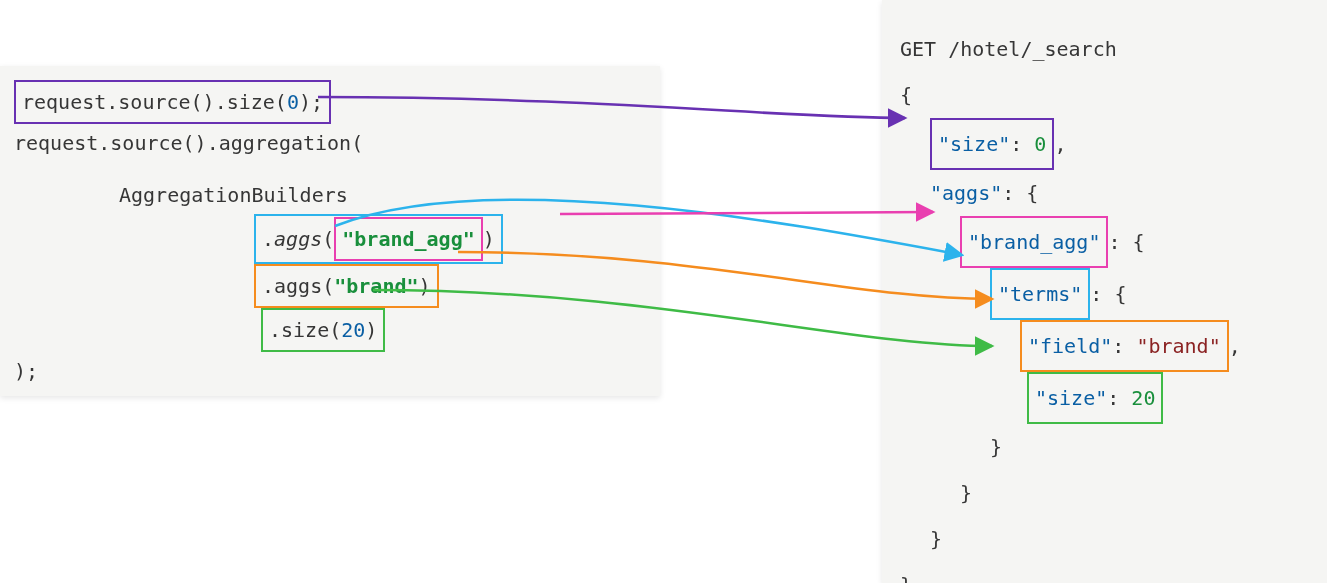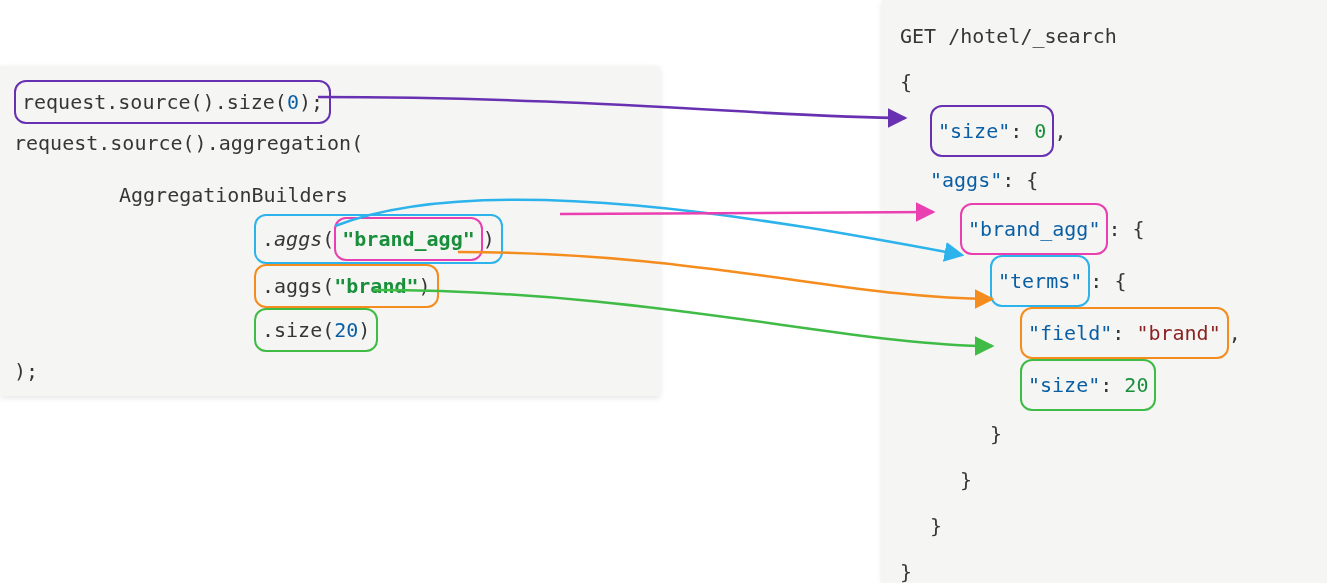--- a/index.html
+++ b/index.html
@@ -27,45 +27,45 @@
       line-height: 1.9;
     }
     .panel-right {
       position: absolute;
       right: 0;
       top: 0;
       width: 445px;
       height: 583px;
       background: #f5f5f3;
       box-shadow: 0 2px 6px rgba(0,0,0,0.1);
-      padding: 13px 18px;
+      padding: 26px 18px;
       line-height: 2.3;
     }
     .code-line {
       white-space: pre;
       color: #363636;
     }
     .indent1 { padding-left: 105px; margin-top: 14px; }
     .indent2 { padding-left: 240px; }
     .r-indent1 { padding-left: 30px; }
     .r-indent2 { padding-left: 60px; }
     .r-indent3 { padding-left: 90px; }
     .r-indent4 { padding-left: 120px; }
     
     .box {
       border: 2.5px solid;
-      border-radius: 12px;
+      border-radius: 0;
       padding: 1px 6px;
       display: inline-block;
     }
     .box-purple { border-color: #6831b2; }
     .box-magenta { border-color: #e93fb0; }
     .box-cyan { border-color: #2cb3ec; }
     .box-orange { border-color: #f58c1e; }
-    .box-green { border-color: #3fbb46; }
+    .box-green { border-color: #3fbb46; margin-left: 7px; }
 
     .c-black { color: #363636; }
     .c-blue { color: #0a5fa4; }
     .c-green { color: #198f3c; font-weight: 600; }
     .c-green-num { color: #198f3c; }
     .c-darkred { color: #8b2323; }
     .c-method { color: #363636; }
     .c-italic { font-style: italic; }
 
     svg.overlay {

